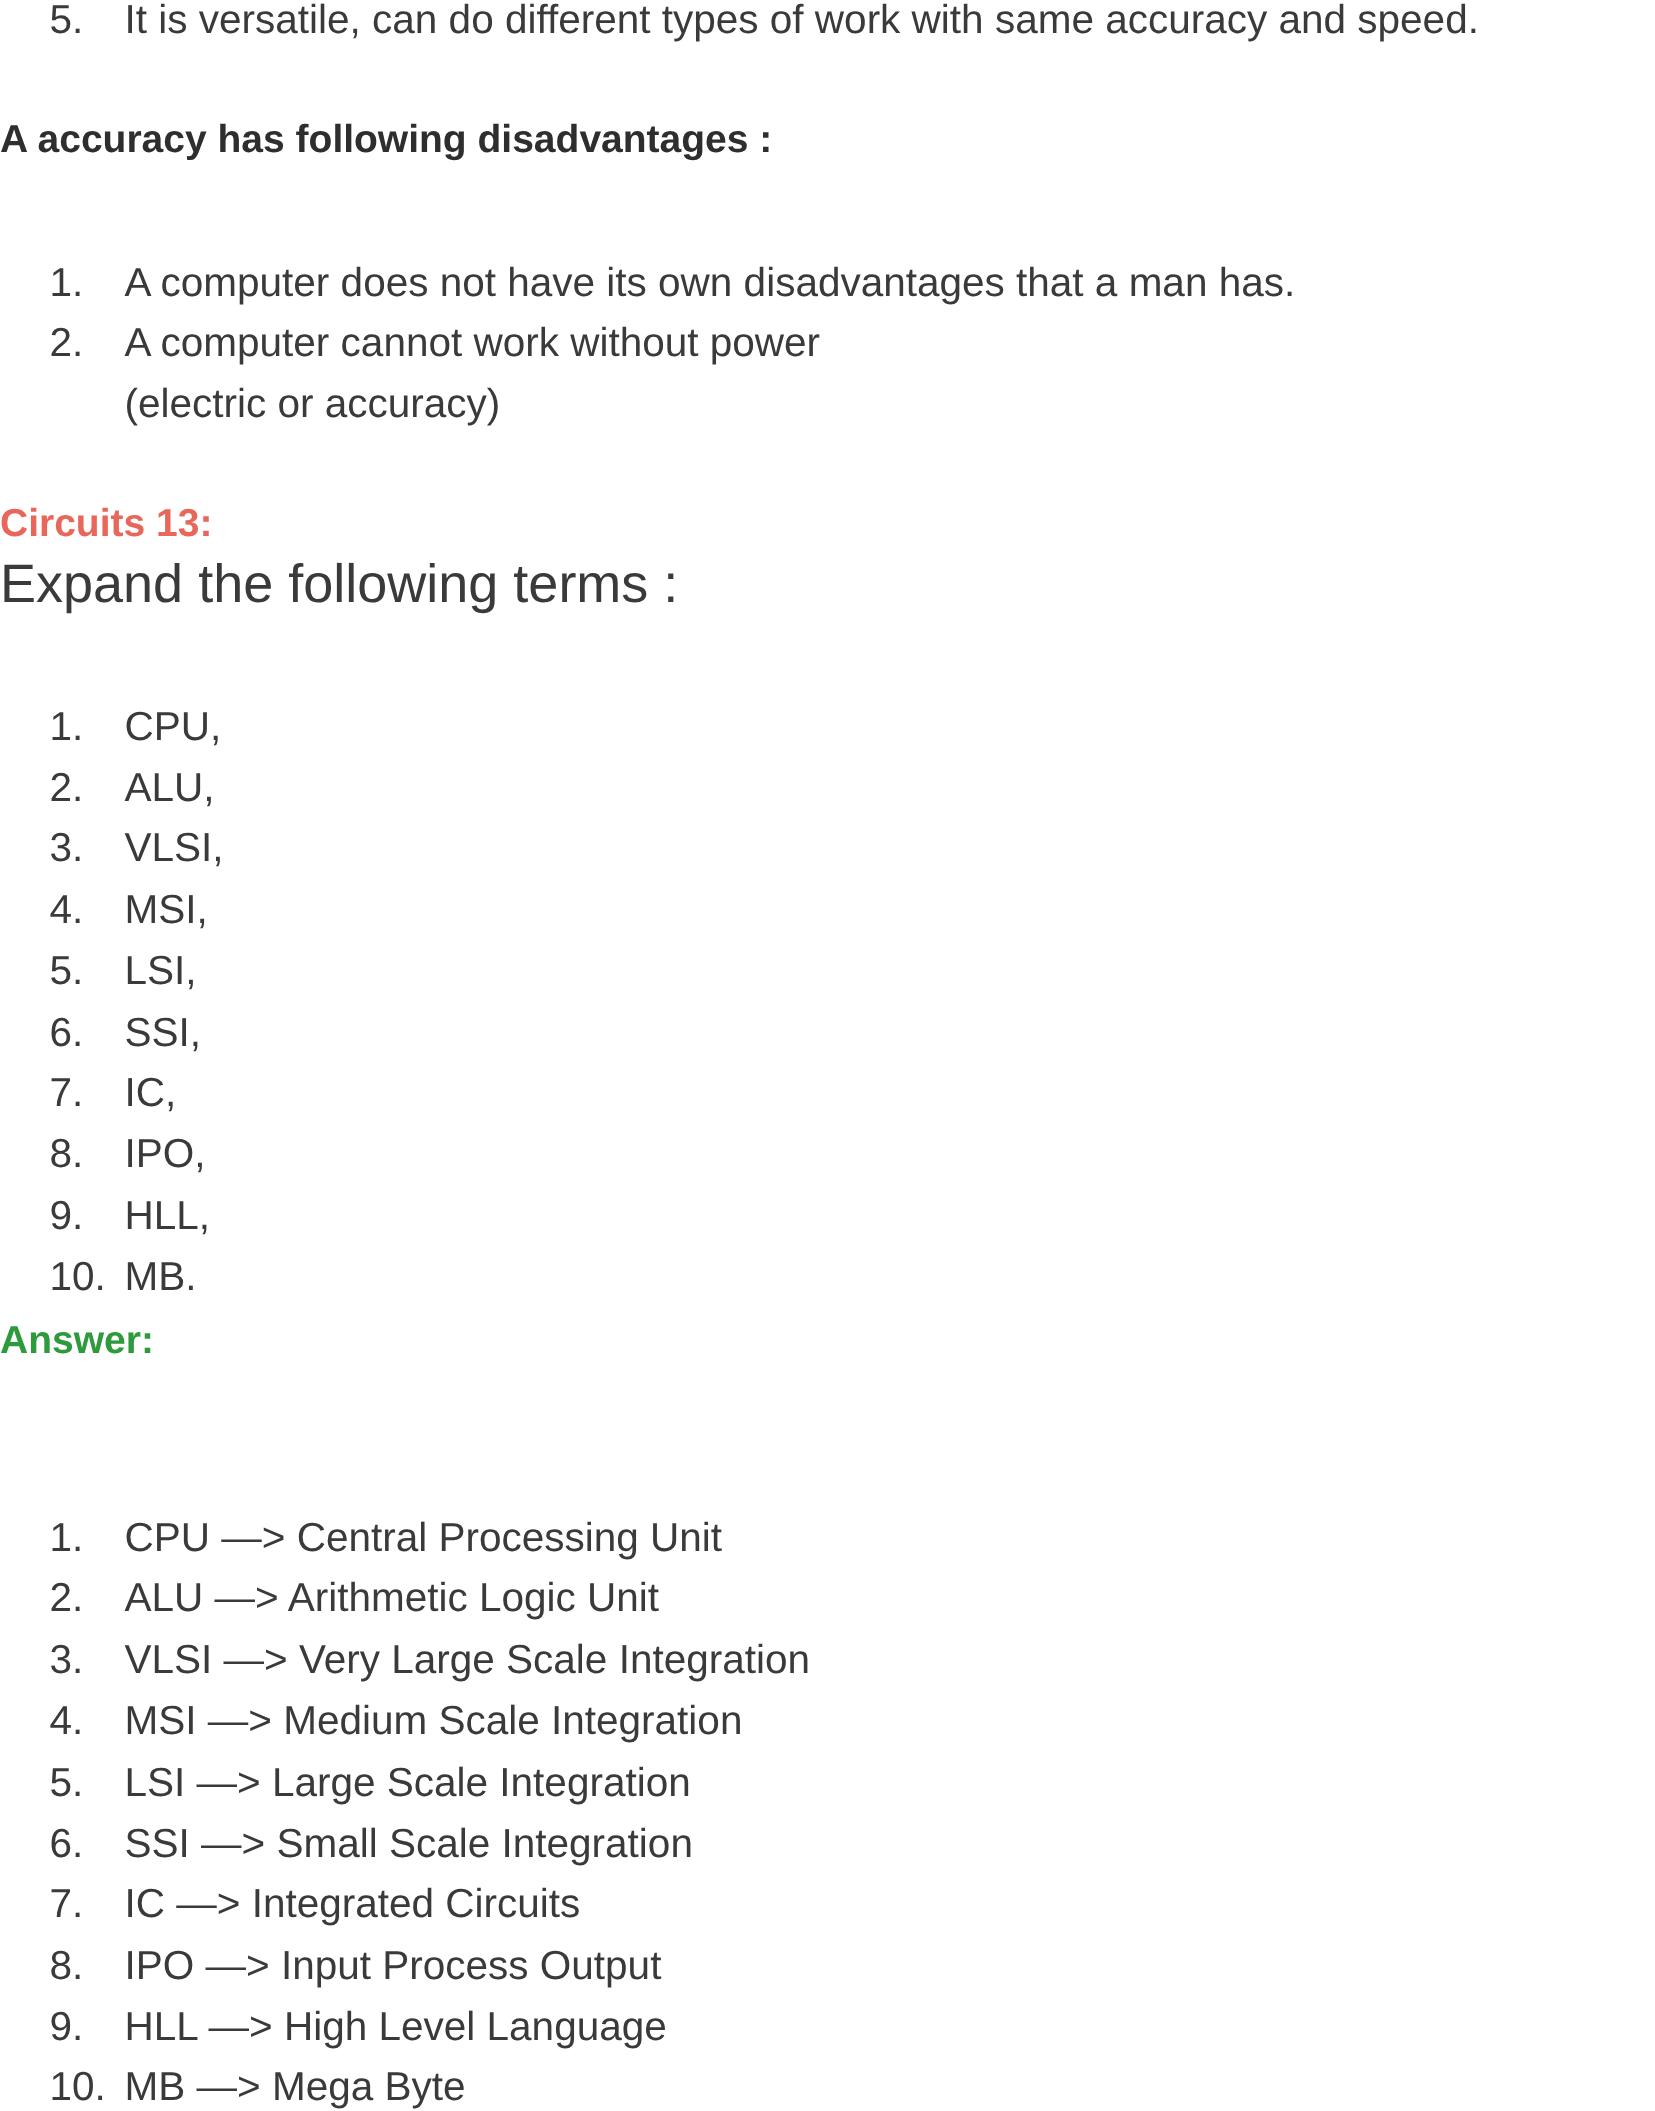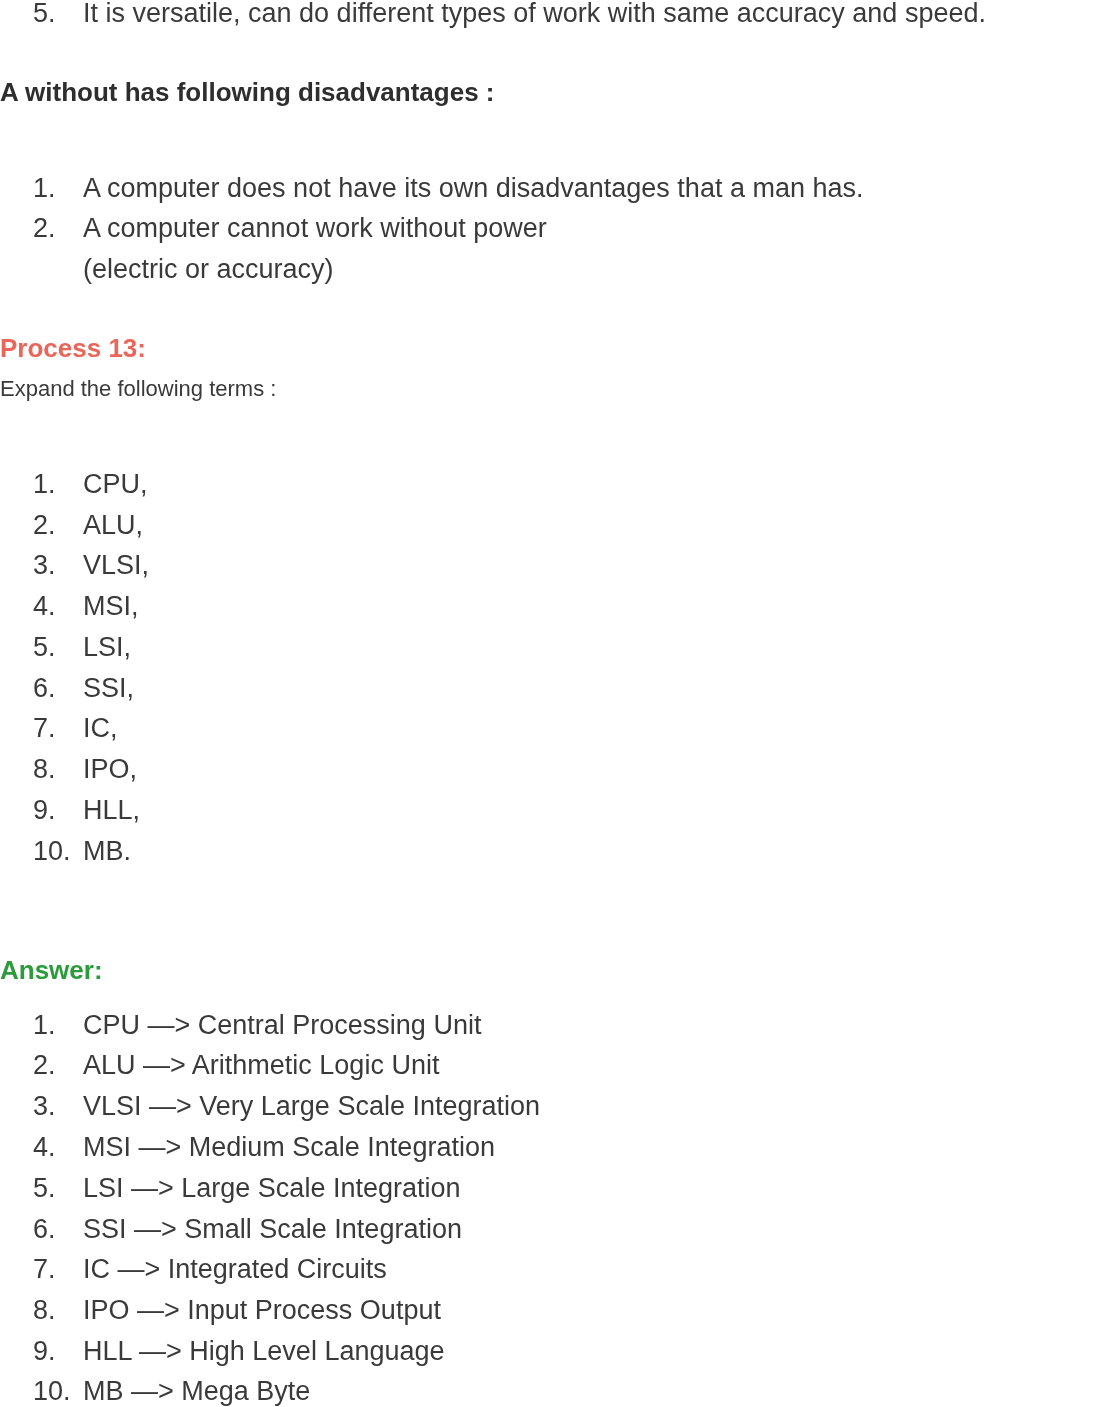--- a/index.html
+++ b/index.html
@@ -11,21 +11,21 @@
       width: 1103px;
       height: 1407px;
       position: relative;
       overflow: hidden;
       font-family: "Liberation Sans", "DejaVu Sans", sans-serif;
       color: #3a3a3a;
     }
     .line {
       position: absolute;
       left: 0;
-      font-size: 22px;
+      font-size: 36px;
       line-height: 34px;
       white-space: nowrap;
     }
     .heading-bold {
       font-weight: bold;
       color: #2e2e2e;
       font-size: 26px;
     }
     .q-heading {
       font-weight: bold;
@@ -56,35 +56,35 @@
     }
   </style>
 </head>
 <body>
 
 <div class="li" style="top:-4px;">
   <span class="num">5.</span>
   <span class="txt">It is versatile, can do different types of work with same accuracy and speed.</span>
 </div>
 
-<div class="line heading-bold" style="top:75px;">A without has following disadvantages :</div>
+<div class="line heading-bold" style="top:75px;">A accuracy has following disadvantages :</div>
 
 <div class="li" style="top:171px;">
   <span class="num">1.</span>
   <span class="txt">A computer does not have its own disadvantages that a man has.</span>
 </div>
 <div class="li" style="top:211px;">
   <span class="num">2.</span>
   <span class="txt">A computer cannot work without power</span>
 </div>
 <div class="li" style="top:252px;">
   <span class="txt">(electric or accuracy)</span>
 </div>
 
-<div class="line q-heading" style="top:331px;">Process 13:</div>
+<div class="line q-heading" style="top:331px;">Circuits 13:</div>
 <div class="line" style="top:372px;">Expand the following terms :</div>
 
 <div class="li" style="top:467px;">
     <span class="num">1.</span>
     <span class="txt">CPU,</span>
   </div>
 <div class="li" style="top:508px;">
     <span class="num">2.</span>
     <span class="txt">ALU,</span>
   </div>
@@ -114,21 +114,21 @@
   </div>
 <div class="li" style="top:793px;">
     <span class="num">9.</span>
     <span class="txt">HLL,</span>
   </div>
 <div class="li" style="top:834px;">
     <span class="num">10.</span>
     <span class="txt">MB.</span>
   </div>
 
-<div class="line a-heading" style="top:953px;">Answer:</div>
+<div class="line a-heading" style="top:876px;">Answer:</div>
 
 <div class="li" style="top:1008px;">
     <span class="num">1.</span>
     <span class="txt">CPU —&gt; Central Processing Unit</span>
   </div>
 <div class="li" style="top:1048px;">
     <span class="num">2.</span>
     <span class="txt">ALU —&gt; Arithmetic Logic Unit</span>
   </div>
 <div class="li" style="top:1089px;">

